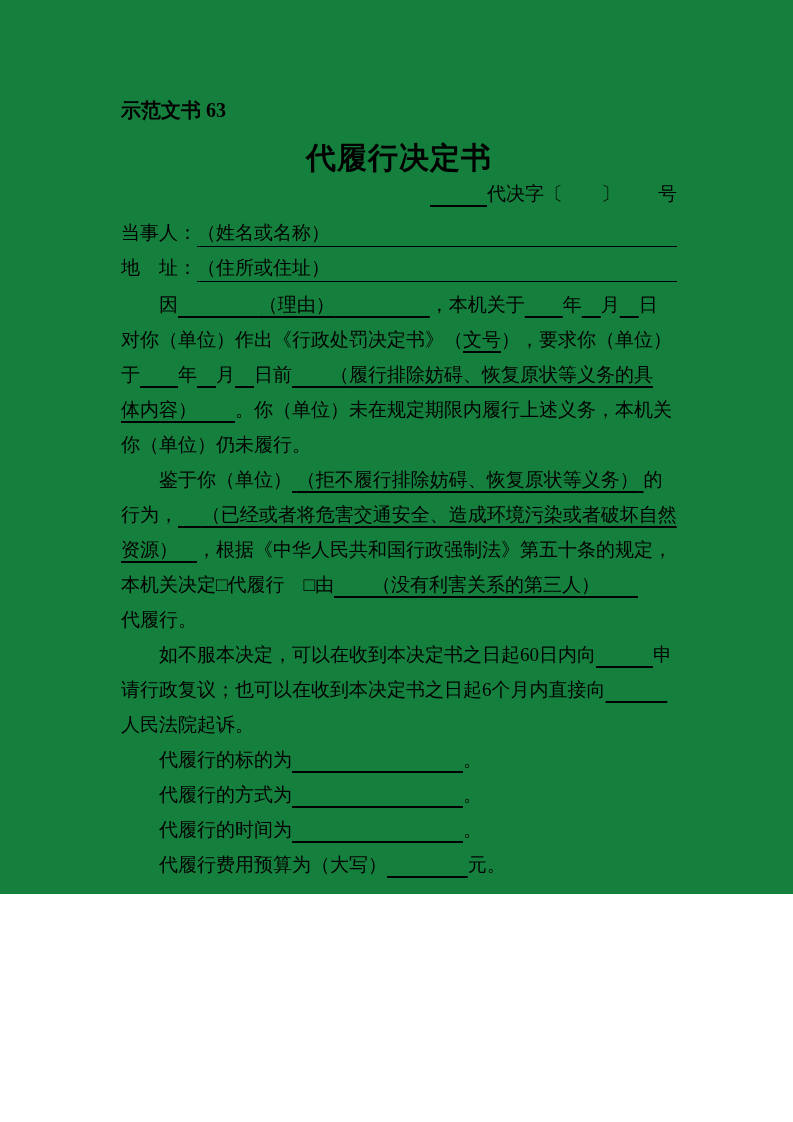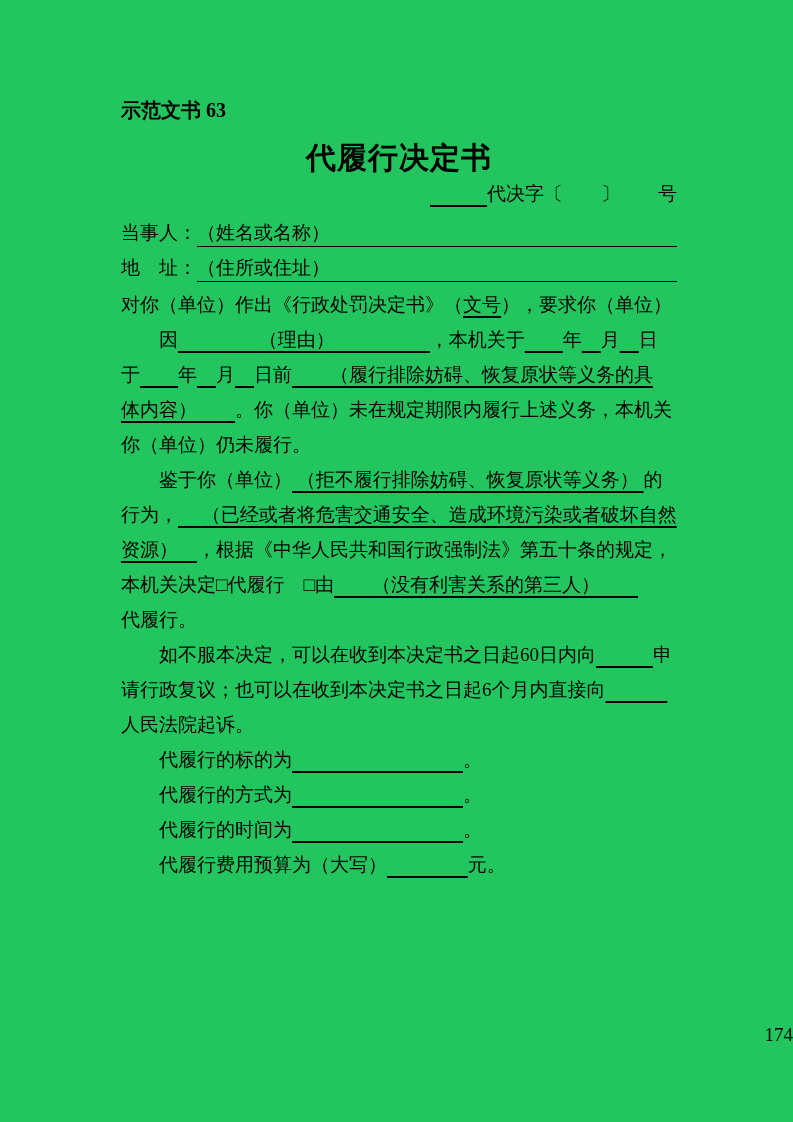--- a/index.html
+++ b/index.html
@@ -4,22 +4,22 @@
 <style>
   * { margin: 0; padding: 0; box-sizing: border-box; }
   html, body { background: #ffffff; }
   body {
     width: 793px; height: 1122px;
     font-family: "Liberation Serif", "DejaVu Serif", serif;
     color: #000;
   }
   .page {
     position: relative;
-    width: 793px; height: 1122px;
-    background: #22c55e;
+    width: 793px; height: 894px;
+    background: #15803d;
     overflow: hidden;
   }
   .content {
     position: absolute;
     left: 121px; top: 97px;
     width: 556px;
   }
   .doc-label {
     font-size: 20px;
     font-weight: 700;
@@ -88,22 +88,22 @@
           <span class="flabel">当事人：</span>
           <span class="ffill"><span>（姓名或名称）</span></span>
         </div>
         <div class="field-line">
           <span class="flabel">地　址：</span>
           <span class="ffill"><span>（住所或住址）</span></span>
         </div>
       </div>
 
     <div class="body">
+        <p class="line indent"><span>因</span><span class="ul">　　　　 </span><span class="ul">（理由）</span><span class="ul">　　　　　</span><span>，本机关于</span><span class="ul">　　</span><span>年</span><span class="ul">　</span><span>月</span><span class="ul">　</span><span>日</span></p>
         <p class="line"><span>对你（单位）作出《行政处罚决定书》（</span><span class="ul">文号</span><span>），要求你（单位）</span></p>
-        <p class="line indent"><span>因</span><span class="ul">　　　　 </span><span class="ul">（理由）</span><span class="ul">　　　　　</span><span>，本机关于</span><span class="ul">　　</span><span>年</span><span class="ul">　</span><span>月</span><span class="ul">　</span><span>日</span></p>
         <p class="line"><span>于</span><span class="ul">　　</span><span>年</span><span class="ul">　</span><span>月</span><span class="ul">　</span><span>日前</span><span class="ul">　　</span><span class="ul">（履行排除妨碍、恢复原状等义务的具</span></p>
         <p class="line"><span class="ul">体内容）</span><span class="ul">　　</span><span>。你（单位）未在规定期限内履行上述义务，本机关</span></p>
         <p class="line"><span>你（单位）仍未履行。</span></p>
         <p class="line indent"><span>鉴于你（单位）</span><span class="ul"> </span><span class="ul">（拒不履行排除妨碍、恢复原状等义务）</span><span class="ul"> </span><span>的</span></p>
         <p class="line"><span>行为，</span><span class="ul">　 </span><span class="ul">（已经或者将危害交通安全、造成环境污染或者破坏自然</span></p>
         <p class="line"><span class="ul">资源）</span><span class="ul">　</span><span>，根据《中华人民共和国行政强制法》第五十条的规定，</span></p>
         <p class="line"><span>本机关决定□代履行　□由</span><span class="ul">　　</span><span class="ul">（没有利害关系的第三人）</span><span class="ul">　　</span></p>
         <p class="line"><span>代履行。</span></p>
         <p class="line indent"><span>如不服本决定，可以在收到本决定书之日起60日内向</span><span class="ul">　　　</span><span>申</span></p>
         <p class="line"><span>请行政复议；也可以在收到本决定书之日起6个月内直接向</span><span class="ul">　　　 </span></p>

